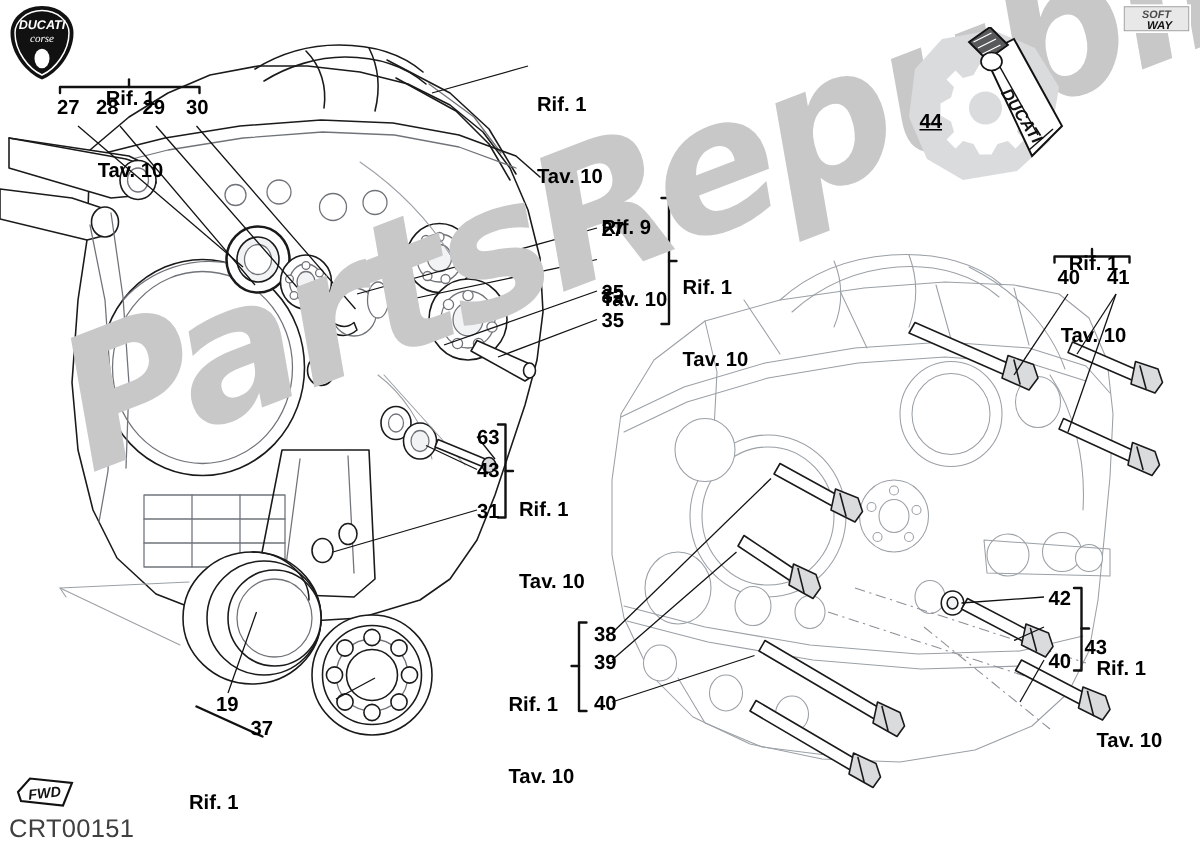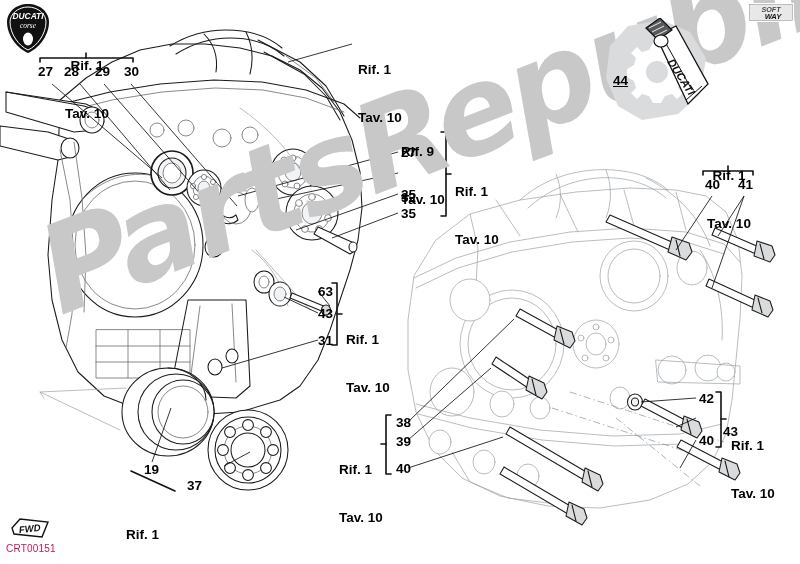--- a/index.html
+++ b/index.html
@@ -38,22 +38,22 @@
   .num{font-size:13.5px;}
   .rif{font-size:13.5px;}
   .ctr{text-align:center;}
 
   
   #ducati-logo{position:absolute;left:4px;top:3px;width:48px;height:52px;z-index:12;}
   #soft-way{position:absolute;right:6px;top:3px;width:46px;height:19px;z-index:12;
             background:#fff;}
   #soft-way .sw{position:absolute;inset:0;}
   #fwd-mark{position:absolute;left:8px;top:516px;width:44px;height:24px;z-index:12;}
-  #code{position:absolute;left:6px;top:543px;z-index:12;font-size:10px;
-        font-family:"Liberation Sans",sans-serif;color:#be185d;letter-spacing:.2px;}
+  #code{position:absolute;left:6px;top:543px;z-index:12;font-size:17px;
+        font-family:"Liberation Sans",sans-serif;color:#404040;letter-spacing:.2px;}
   #grease{position:absolute;left:604px;top:18px;width:110px;height:106px;z-index:9;}
 </style>
 </head>
 <body>
 
 <div id="stage">
 
   <div class="wm">
     <span>PartsRepublik</span>
   </div>
@@ -448,21 +448,21 @@
 
   <div class="lab num" style="left:318px;top:284px;">63</div>
   <div class="lab num" style="left:318px;top:306px;">43</div>
   <div class="lab num" style="left:318px;top:333px;">31</div>
   <div class="lab rif" style="left:346px;top:300px;">
     <div>Rif. 1</div>
     <div>Tav. 10</div>
   </div>
 
   <div class="lab num" style="left:144px;top:462px;">19</div>
-  <div class="lab num" style="left:167px;top:478px;margin-left:20px;">37</div>
+  <div class="lab num" style="left:167px;top:478px;">37</div>
   <div class="lab rif" style="left:126px;top:495px;">
     <div>Rif. 1</div>
     
   </div>
 
   <div class="lab num" style="left:396px;top:415px;">38</div>
   <div class="lab num" style="left:396px;top:434px;">39</div>
   <div class="lab num" style="left:396px;top:461px;">40</div>
   <div class="lab rif" style="left:339px;top:430px;">
     <div>Rif. 1</div>

